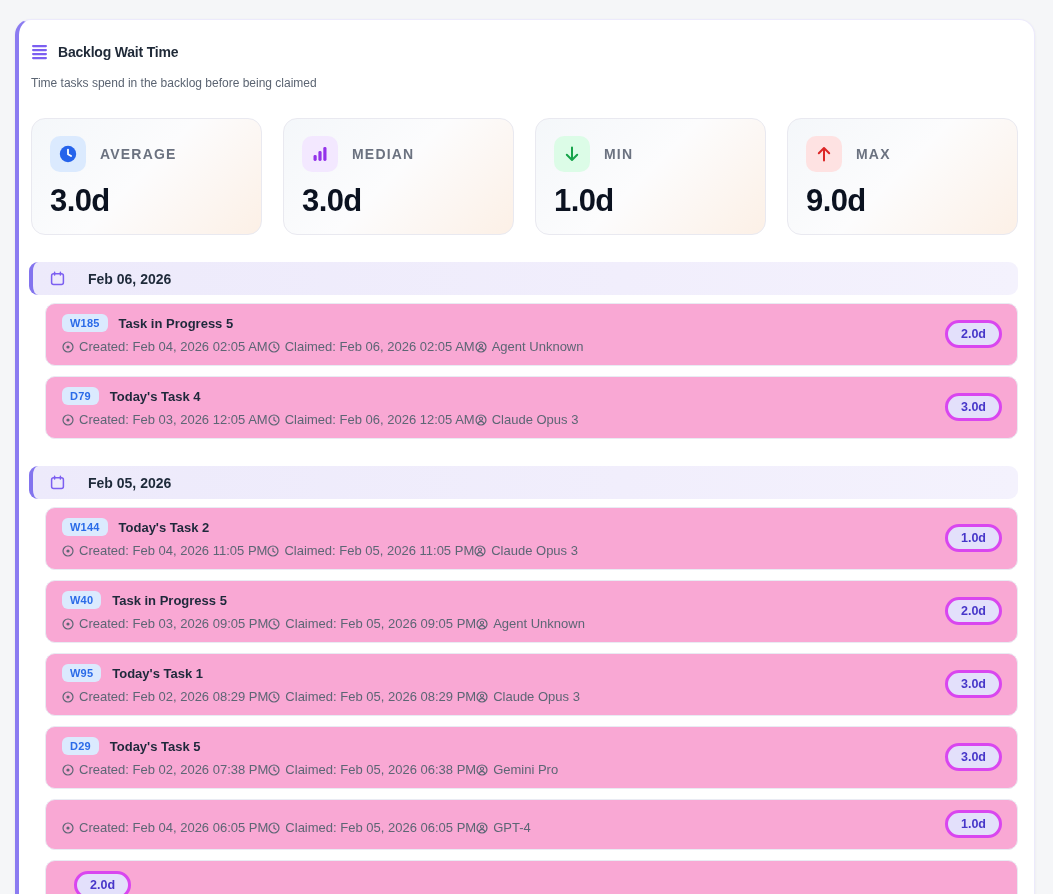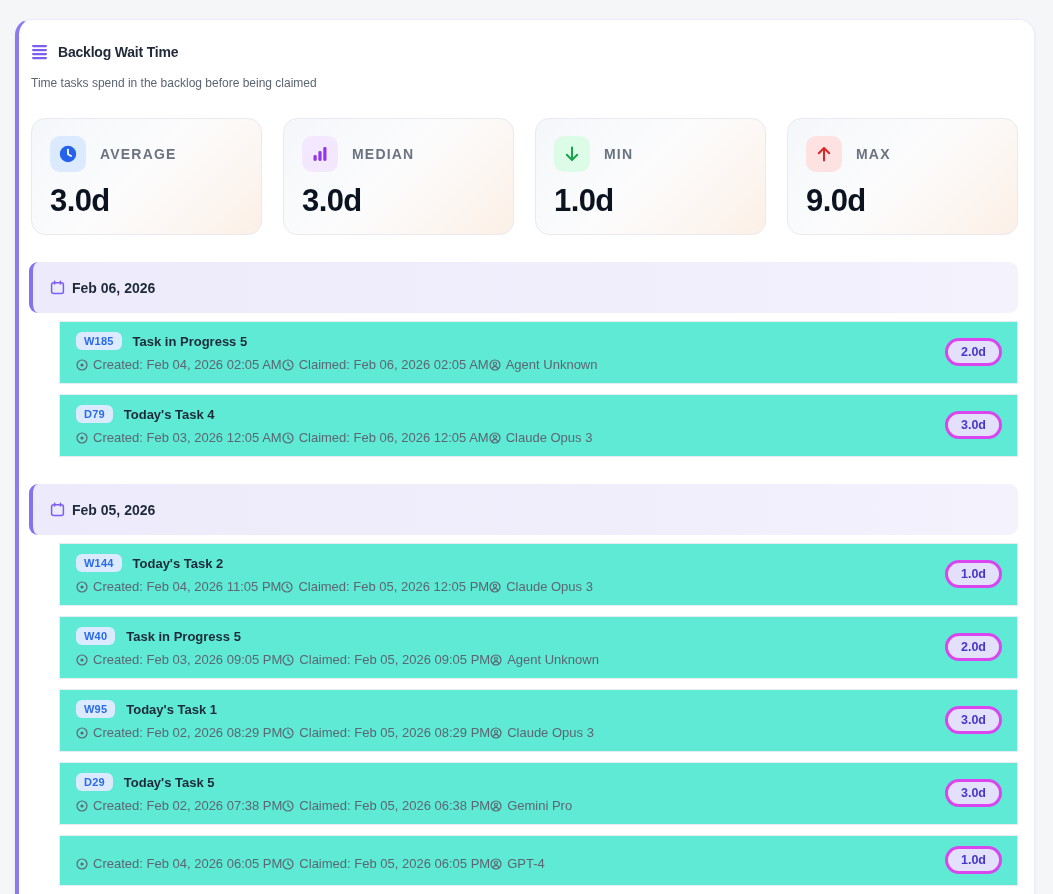--- a/index.html
+++ b/index.html
@@ -33,33 +33,32 @@
     background:linear-gradient(135deg,#f4f7fa 0%,#fcfcfd 48%,#fcf0e6 100%);
   }
   .stat-head { display:flex; align-items:center; }
   .stat-icon { width:36px; height:36px; border-radius:10px; display:flex; align-items:center; justify-content:center; flex:0 0 auto; }
   .stat-label { font-size:14px; font-weight:700; color:#6b7280; letter-spacing:1.2px; margin-left:14px; }
   .stat-value { font-size:31px; font-weight:800; color:#0b1220; margin-top:12px; letter-spacing:-.6px; line-height:1.1; }
 
   
   .sec { margin-top:27px; }
   .sec-hdr {
-    height:51px; display:flex; align-items:center; gap:7px;
+    height:33px; display:flex; align-items:center; gap:23px;
     padding-left:17px;
     border-left:4px solid #8374ee;
     border-radius:9px;
     background:linear-gradient(90deg,#edeafb 0%,#f1eefc 60%,#f4f2fd 100%);
   }
   .sec-date { font-size:14px; font-weight:700; color:#1e2a3a; }
   .rows { margin:8px 0 0 16px; display:flex; flex-direction:column; gap:10px; }
   .row {
     display:flex; align-items:center; justify-content:space-between;
-    background:#5eead4; border:1px solid #e9ebf3; border-radius:0;
+    background:#f9a8d4; border:1px solid #e9ebf3; border-radius:10px;
     padding:10px 15px 11px 16px;
-    margin-left:14px;
   }
   .row-top { display:flex; align-items:center; }
   .tid {
     background:#dbeafe; color:#2b6be8; font-size:11px; font-weight:700;
     padding:3px 8px; border-radius:6px; letter-spacing:.2px;
   }
   .ttl { font-size:13px; font-weight:700; color:#1e293b; margin-left:11px; }
   .row-meta { display:flex; align-items:flex-start; margin-top:7px; font-size:13px; color:#5d6675; }
   .meta { display:inline-flex; align-items:center; gap:5px; white-space:nowrap; }
   .meta svg { display:block; }
@@ -265,21 +264,21 @@
           </span>
           <span class="mtext">Created: Feb 04, 2026 11:05 PM</span>
         </span>
         <span class="meta">
           <span class="icon">
             <svg width="12" height="12" viewBox="0 0 12 12" fill="none">
               <circle cx="6" cy="6" r="5" stroke="#5d6675" stroke-width="1.2"></circle>
               <path d="M6 3.4v2.8l1.9 1.1" stroke="#5d6675" stroke-width="1.2" stroke-linecap="round"></path>
             </svg>
           </span>
-          <span class="mtext">Claimed: Feb 05, 2026 12:05 PM</span>
+          <span class="mtext">Claimed: Feb 05, 2026 11:05 PM</span>
         </span>
         <span class="meta">
           <span class="icon">
             <svg width="12" height="12" viewBox="0 0 12 12" fill="none">
               <circle cx="6" cy="6" r="5" stroke="#5d6675" stroke-width="1.2"></circle>
               <circle cx="6" cy="4.8" r="1.6" stroke="#5d6675" stroke-width="1.1"></circle>
               <path d="M3.1 9.4c.6-1.3 1.7-2 2.9-2s2.3.7 2.9 2" stroke="#5d6675" stroke-width="1.1" stroke-linecap="round"></path>
             </svg>
           </span>
           <span class="mtext">Claude Opus 3</span>

